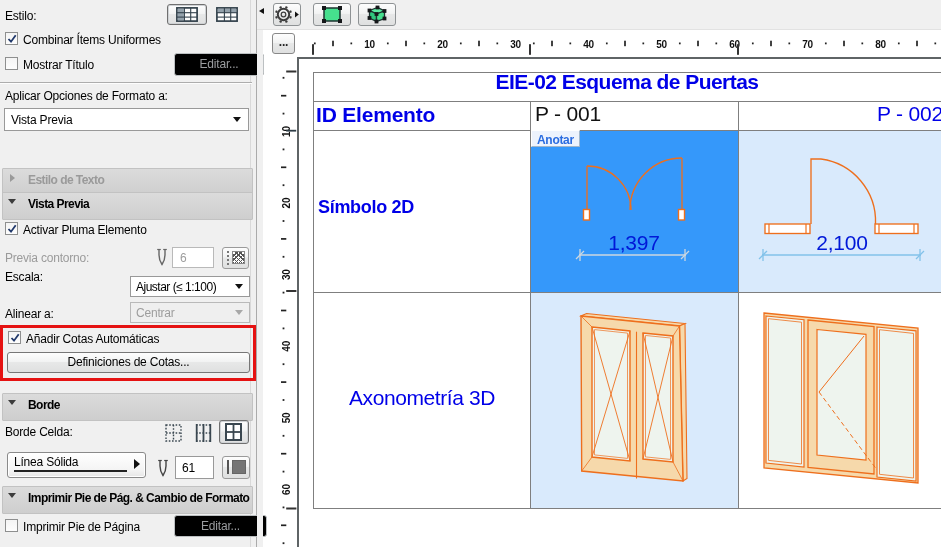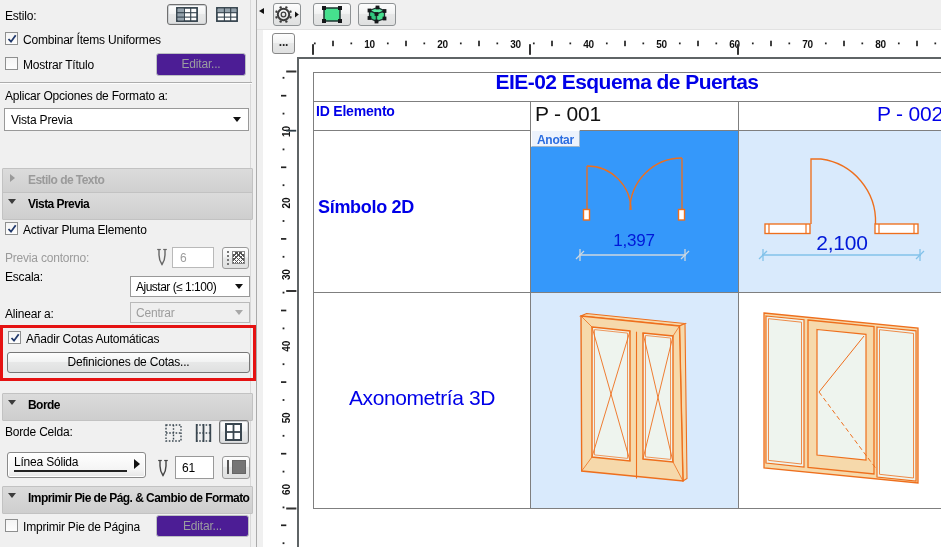--- a/index.html
+++ b/index.html
@@ -1,21 +1,21 @@
 <!DOCTYPE html>
 <html><head><meta charset="utf-8">
 <style>
 * { margin:0; padding:0; box-sizing:border-box; }
 html,body { width:941px; height:547px; overflow:hidden; }
 body { font-family:"Liberation Sans", sans-serif; background:#fff; position:relative; font-size:12px; color:#000; letter-spacing:-0.2px; }
 .abs { position:absolute; }
 .btn { position:absolute; border:1px solid #8e9294; border-radius:3px;
   background:linear-gradient(#fdfdfd,#f2f3f3 45%,#e7e8e8 50%,#dfe0e0); }
-.btn-dis { position:absolute; border:1px solid #bcc0c2; border-radius:3px; background:#4c1d95;
-  color:#9b9da0; text-align:center; }
+.btn-dis { position:absolute; border:1px solid #bcc0c2; border-radius:3px; background:#000000;
+  color:#9b9da0; text-align:center;margin-left:18px; }
 .cb { position:absolute; width:13px; height:13px; border:1px solid #8e8f8f; background:linear-gradient(#f4f4f4,#fdfdfd); }
 .combo { position:absolute; border:1px solid #999; background:#fff; }
 .combo-dis { position:absolute; border:1px solid #b9b9b9; background:#efefef; color:#9d9d9d; }
 .arrow-dn { position:absolute; width:0; height:0; border-left:4.5px solid transparent; border-right:4.5px solid transparent; border-top:5px solid #111; }
 .hdr { position:absolute; left:2px; width:251px; height:28px; background:linear-gradient(#dbdbdb,#cecece);
   border:1px solid #c2c2c2; border-radius:1px; }
 .hdr .t { position:absolute; left:25px; top:3.5px; font-size:12px; font-weight:bold; white-space:nowrap; letter-spacing:-0.55px; }
 .tri-r { position:absolute; width:0; height:0; border-top:4px solid transparent; border-bottom:4px solid transparent; border-left:5px solid #8a8a8a; }
 .tri-d { position:absolute; width:0; height:0; border-left:4.5px solid transparent; border-right:4.5px solid transparent; border-top:5.5px solid #3c3c3c; }
 .lbl { position:absolute; font-size:12px; white-space:nowrap; }
@@ -260,21 +260,21 @@
 <div class="abs" style="left:530px;top:292px;width:208px;height:216px;background:#d9eafc;"></div>
 <div class="abs" style="left:313px;top:72px;width:628px;height:1px;background:#7f7f7f;"></div>
 <div class="abs" style="left:313px;top:101px;width:628px;height:1px;background:#7f7f7f;"></div>
 <div class="abs" style="left:313px;top:130px;width:628px;height:1px;background:#7f7f7f;"></div>
 <div class="abs" style="left:313px;top:292px;width:628px;height:1px;background:#7f7f7f;"></div>
 <div class="abs" style="left:313px;top:508px;width:628px;height:1px;background:#7f7f7f;"></div>
 <div class="abs" style="left:313px;top:72px;width:1px;height:437px;background:#7f7f7f;"></div>
 <div class="abs" style="left:530px;top:101px;width:1px;height:408px;background:#7f7f7f;"></div>
 <div class="abs" style="left:738px;top:101px;width:1px;height:408px;background:#7f7f7f;"></div>
 <div class="lbl" style="left:313px;top:70px;width:628px;text-align:center;font-size:21px;font-weight:bold;letter-spacing:-0.55px;color:#0000e8;">EIE-02 Esquema de Puertas</div>
-<div class="lbl" style="left:316px;top:103px;font-size:14px;font-weight:bold;letter-spacing:-0.2px;color:#0000e8;">ID Elemento</div>
+<div class="lbl" style="left:316px;top:103px;font-size:21px;font-weight:bold;letter-spacing:-0.2px;color:#0000e8;">ID Elemento</div>
 <div class="lbl" style="left:535px;top:102px;font-size:21px;color:#111;">P - 001</div>
 <div class="lbl" style="right:-2px;top:102px;font-size:21px;color:#0000e8;">P - 002</div>
 <div class="lbl" style="left:318px;top:197px;font-size:18px;font-weight:bold;letter-spacing:-0.3px;color:#0000e8;">Símbolo 2D</div>
 <div class="lbl" style="left:313px;top:386px;width:218px;text-align:center;font-size:21px;letter-spacing:-0.4px;color:#0000e8;">Axonometría 3D</div>
 <div class="abs" style="left:531px;top:130px;width:49px;height:17px;background:#edf3fd;border:1px solid #fff;border-right-color:#9fb6cc;border-bottom-color:#9fb6cc;"></div>
 <div class="lbl" style="left:537px;top:132.5px;font-size:12px;font-weight:bold;letter-spacing:-0.3px;color:#2a6ce0;">Anotar</div>
 <svg style="position:absolute;left:530px;top:130px" width="208" height="162">
     <line x1="57" y1="36" x2="57" y2="80" stroke="#ee6f1d" stroke-width="1.35" fill="none"></line>
     <line x1="152" y1="28" x2="152" y2="80" stroke="#ee6f1d" stroke-width="1.35" fill="none"></line>
     <path d="M 57,36 A 44,44 0 0 1 101,80" stroke="#ee6f1d" stroke-width="1.35" fill="none"></path>
@@ -295,21 +295,21 @@
     <line x1="141" y1="94" x2="141" y2="103.5" stroke="#ee6f1d" stroke-width="1.2"></line>
     <line x1="176" y1="94" x2="176" y2="103.5" stroke="#ee6f1d" stroke-width="1.2"></line>
     <path d="M 73,94 L 73,29 L 83,29" stroke="#ee6f1d" stroke-width="1.35" fill="none"></path>
     <path d="M 83,29 A 63,63 0 0 1 137.5,94" stroke="#ee6f1d" stroke-width="1.35" fill="none"></path>
     <line x1="24" y1="125" x2="183" y2="125" stroke="#82c2ea" stroke-width="1.3"></line>
     <line x1="25" y1="119" x2="25" y2="131" stroke="#82c2ea" stroke-width="1.3"></line>
     <line x1="21" y1="129" x2="29" y2="121" stroke="#82c2ea" stroke-width="1.3"></line>
     <line x1="182" y1="119" x2="182" y2="131" stroke="#82c2ea" stroke-width="1.3"></line>
     <line x1="178" y1="129" x2="186" y2="121" stroke="#82c2ea" stroke-width="1.3"></line>
   </svg>
-<div class="lbl" style="left:530px;top:231px;width:208px;text-align:center;font-size:17px;color:#0018d8;">1,397</div>
+<div class="lbl" style="left:530px;top:231px;width:208px;text-align:center;font-size:21px;color:#0018d8;">1,397</div>
 <div class="lbl" style="left:747px;top:231px;width:190px;text-align:center;font-size:21px;color:#0018d8;">2,100</div>
 <svg style="position:absolute;left:530px;top:292px" width="208" height="216">
     <polygon points="51,24 149.5,34 155,31.5 56.5,21.5" fill="#f6d9ab" stroke="#ee6f1d" stroke-width="1.1"></polygon>
     <polygon points="149.5,34 155,31.5 157,186.5 153,189" fill="#f6d9ab" stroke="#ee6f1d" stroke-width="1.1"></polygon>
     <polygon points="51,24 149.5,34 153,189 51.7,179" fill="#f6d9ab" stroke="#ee6f1d" stroke-width="1.4"></polygon>
     <polygon points="62,35 100,39 100,169 62,165" fill="#eef4ee" stroke="#ee6f1d" stroke-width="1.4"></polygon>
     <polygon points="64.5,37.6 97.5,41.1 97.5,166.4 64.5,162.9" fill="none" stroke="#ee6f1d" stroke-width="0.7"></polygon>
     <line x1="62" y1="35" x2="100" y2="169" stroke="#ee6f1d" stroke-width="0.9"></line>
     <line x1="100" y1="39" x2="62" y2="165" stroke="#ee6f1d" stroke-width="0.9"></line>
     <polygon points="113,41 143,44 143,170 113,167" fill="#eef4ee" stroke="#ee6f1d" stroke-width="1.4"></polygon>

